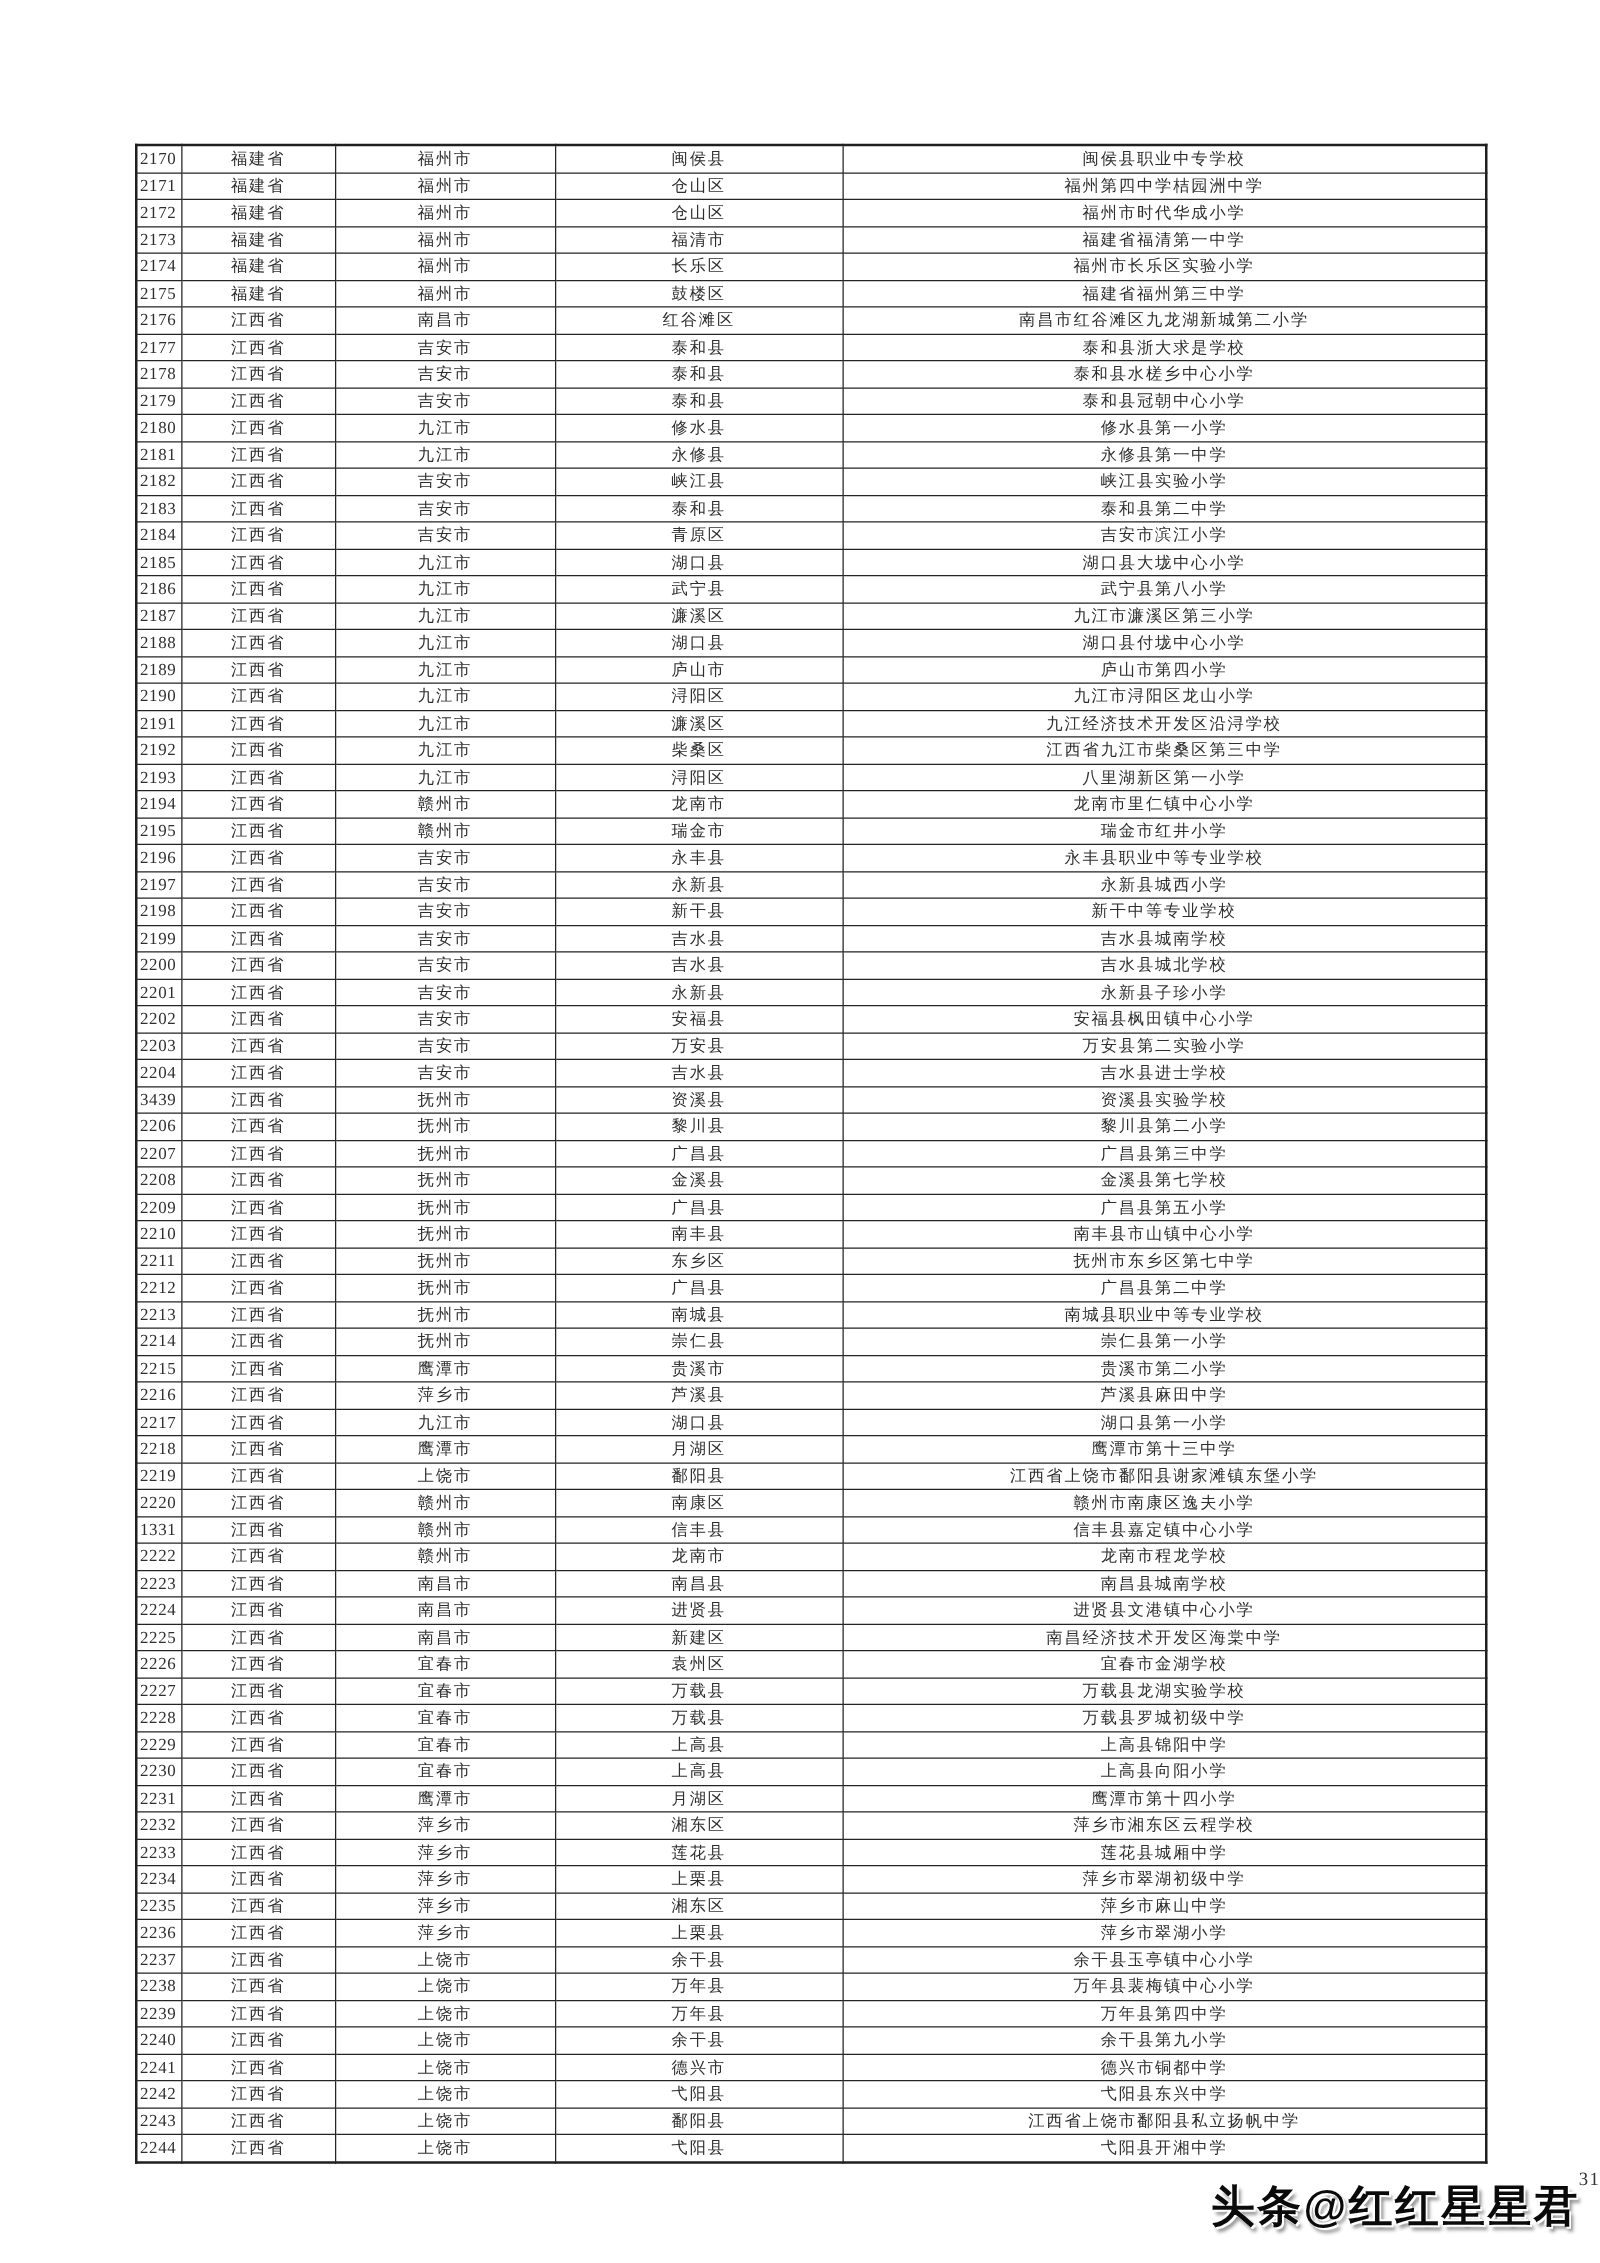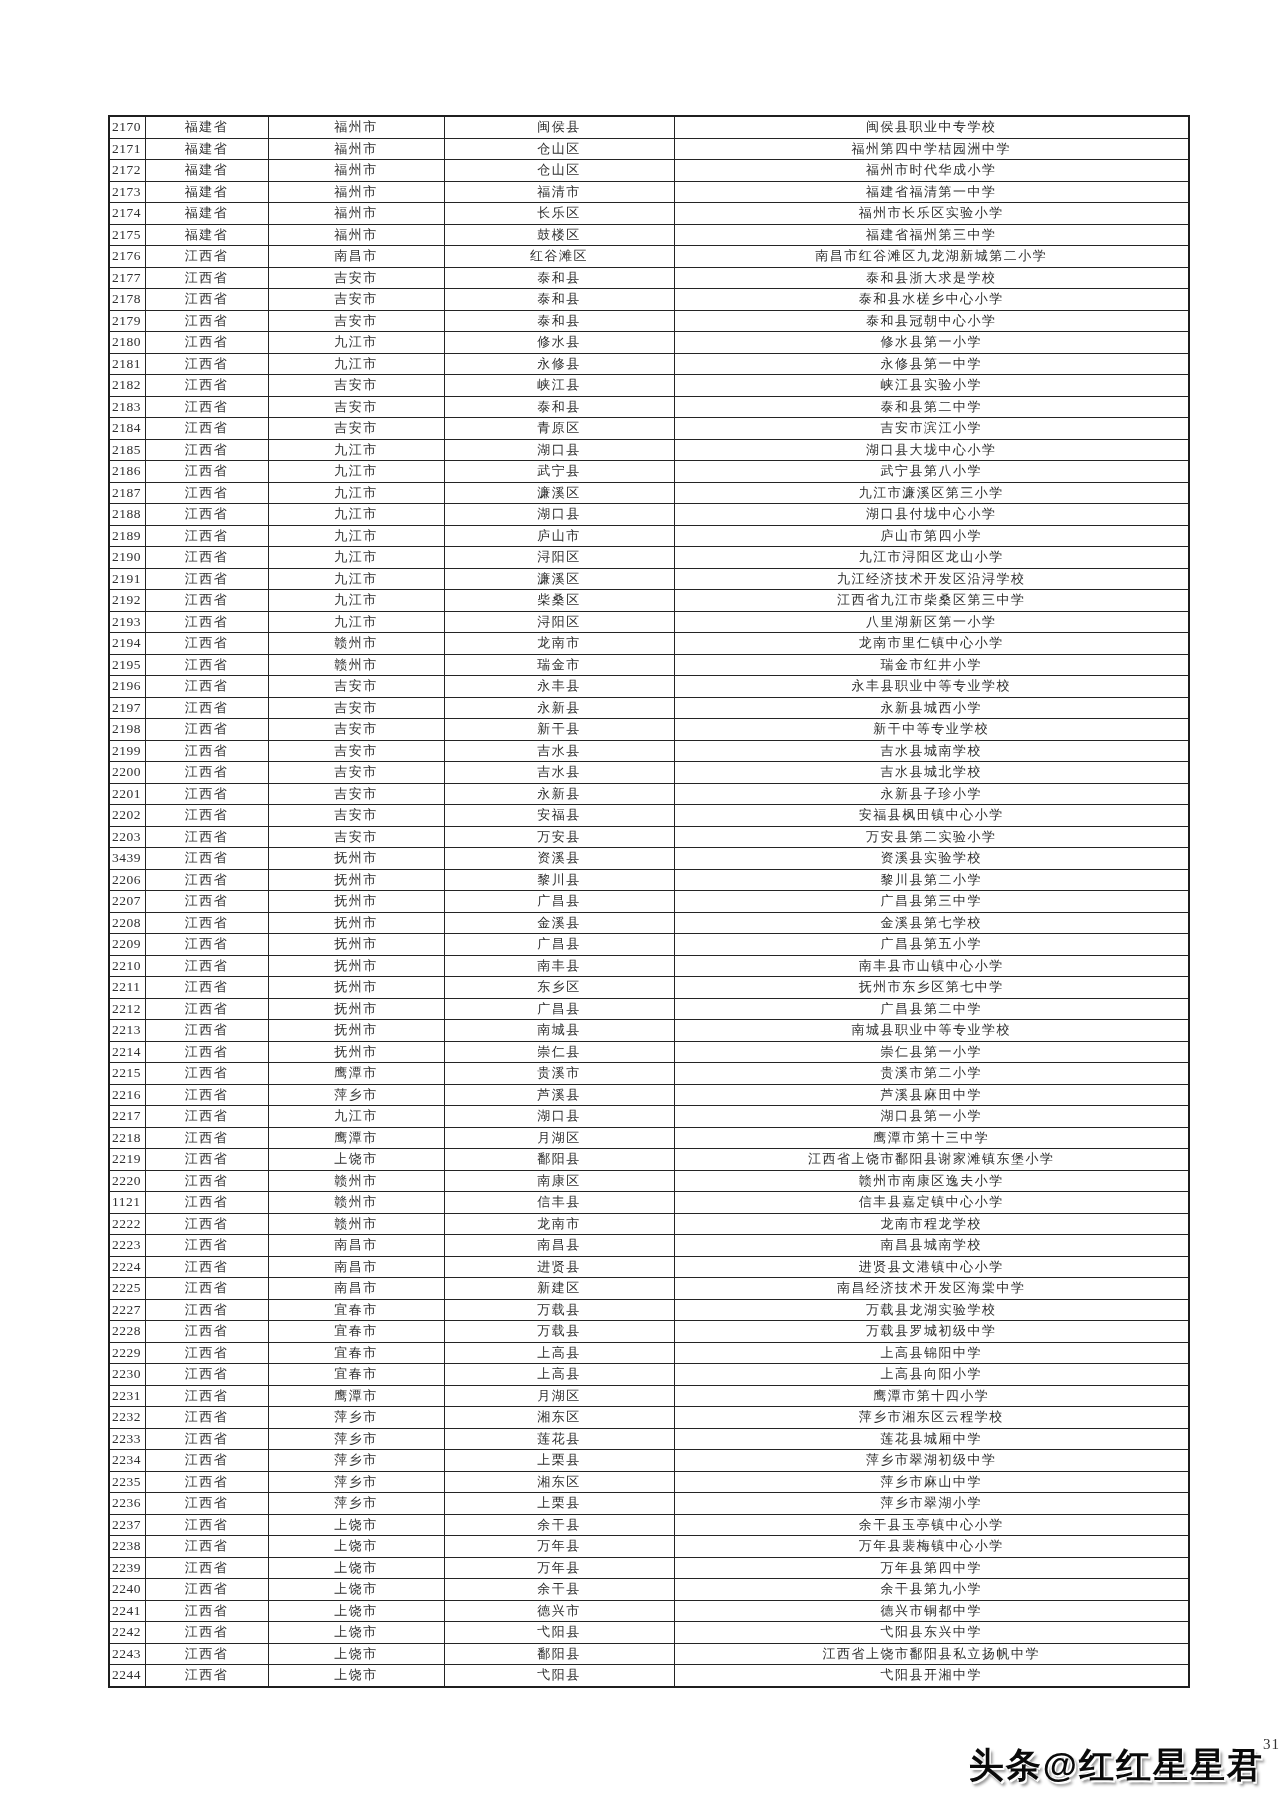--- a/index.html
+++ b/index.html
@@ -313,20 +313,27 @@
       <td>安福县枫田镇中心小学</td>
     </tr>
         <tr>
       <td class="idx">2203</td>
       <td>江西省</td>
       <td>吉安市</td>
       <td>万安县</td>
       <td>万安县第二实验小学</td>
     </tr>
         <tr>
+      <td class="idx">2204</td>
+      <td>江西省</td>
+      <td>吉安市</td>
+      <td>吉水县</td>
+      <td>吉水县进士学校</td>
+    </tr>
+        <tr>
       <td class="idx">3439</td>
       <td>江西省</td>
       <td>抚州市</td>
       <td>资溪县</td>
       <td>资溪县实验学校</td>
     </tr>
         <tr>
       <td class="idx">2206</td>
       <td>江西省</td>
       <td>抚州市</td>
@@ -425,21 +432,21 @@
       <td>江西省上饶市鄱阳县谢家滩镇东堡小学</td>
     </tr>
         <tr>
       <td class="idx">2220</td>
       <td>江西省</td>
       <td>赣州市</td>
       <td>南康区</td>
       <td>赣州市南康区逸夫小学</td>
     </tr>
         <tr>
-      <td class="idx">1121</td>
+      <td class="idx">1331</td>
       <td>江西省</td>
       <td>赣州市</td>
       <td>信丰县</td>
       <td>信丰县嘉定镇中心小学</td>
     </tr>
         <tr>
       <td class="idx">2222</td>
       <td>江西省</td>
       <td>赣州市</td>
       <td>龙南市</td>
@@ -458,20 +465,27 @@
       <td>南昌市</td>
       <td>进贤县</td>
       <td>进贤县文港镇中心小学</td>
     </tr>
         <tr>
       <td class="idx">2225</td>
       <td>江西省</td>
       <td>南昌市</td>
       <td>新建区</td>
       <td>南昌经济技术开发区海棠中学</td>
+    </tr>
+        <tr>
+      <td class="idx">2226</td>
+      <td>江西省</td>
+      <td>宜春市</td>
+      <td>袁州区</td>
+      <td>宜春市金湖学校</td>
     </tr>
         <tr>
       <td class="idx">2227</td>
       <td>江西省</td>
       <td>宜春市</td>
       <td>万载县</td>
       <td>万载县龙湖实验学校</td>
     </tr>
         <tr>
       <td class="idx">2228</td>

